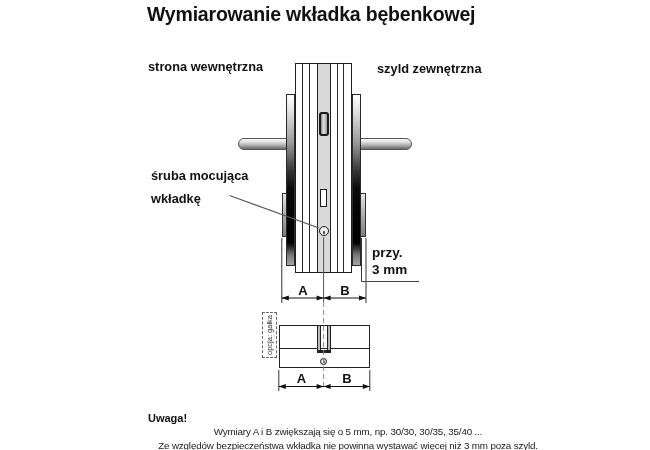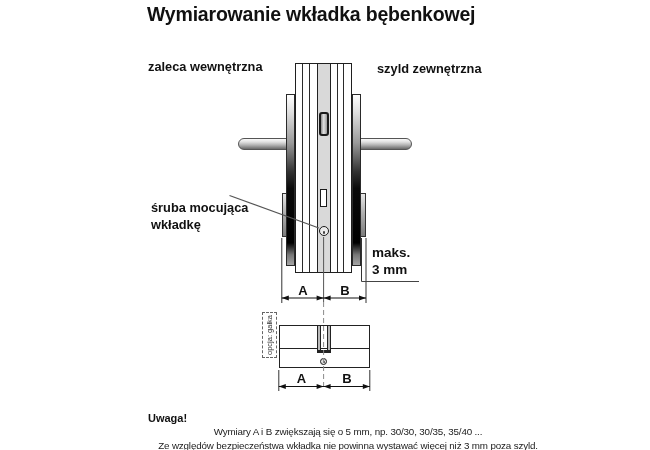--- a/index.html
+++ b/index.html
@@ -50,21 +50,21 @@
   .note-h{font-size:11px;font-weight:bold;margin-bottom:1px;}
   .note-line{font-size:9.8px;line-height:14.2px;letter-spacing:-0.15px;white-space:nowrap;color:#1a1a1a;text-align:center;}
   svg.overlay{position:absolute;left:0;top:0;pointer-events:none;}
 </style>
 </head>
 <body>
 
 <div class="page">
 
   <div class="abs title">Wymiarowanie wkładka bębenkowej</div>
-  <div class="abs side-label side-inner">zaleca wewnętrzna</div>
+  <div class="abs side-label side-inner">strona wewnętrzna</div>
   <div class="abs side-label side-outer">szyld zewnętrzna</div>
 
   <div class="abs rod rod-l"></div>
   <div class="abs rod rod-r"></div>
   <div class="abs tab tab-l"></div>
   <div class="abs tab tab-r"></div>
   <div class="abs esc esc-l"></div>
   <div class="abs esc esc-r"></div>
   <div class="abs door"></div>
   <div class="abs vline" style="left:302px;"></div>
@@ -72,25 +72,25 @@
   <div class="abs strip"></div>
   <div class="abs vline" style="left:336.5px;"></div>
   <div class="abs vline" style="left:342.5px;"></div>
   <div class="abs spindle"></div>
   <div class="abs hole"></div>
   <div class="abs screw screw1">
     <div class="screw-dot" style="position:absolute;left:3px;top:4.2px;width:2.6px;height:2.6px;"></div>
   </div>
 
   <div class="abs screw-label">
-    <span style="display:block;margin-top:32px;">śruba mocująca</span>
-    <span style="display:block;">wkładkę</span>
+    <span style="display:block;">śruba mocująca</span>
+    <span style="display:block;margin-top:6px;">wkładkę</span>
   </div>
   <div class="abs maks-label">
-    <span style="display:block;">maks.</span>
+    <span style="display:block;">przy.</span>
     <span style="display:block;">3 mm</span>
   </div>
 
   <div class="abs dim-label" style="left:294px;top:282.5px;">A</div>
   <div class="abs dim-label" style="left:336px;top:282.5px;">B</div>
 
   <div class="abs knob-box">
     <span>opcja: gałka</span>
   </div>
   <div class="abs cyl"></div>

